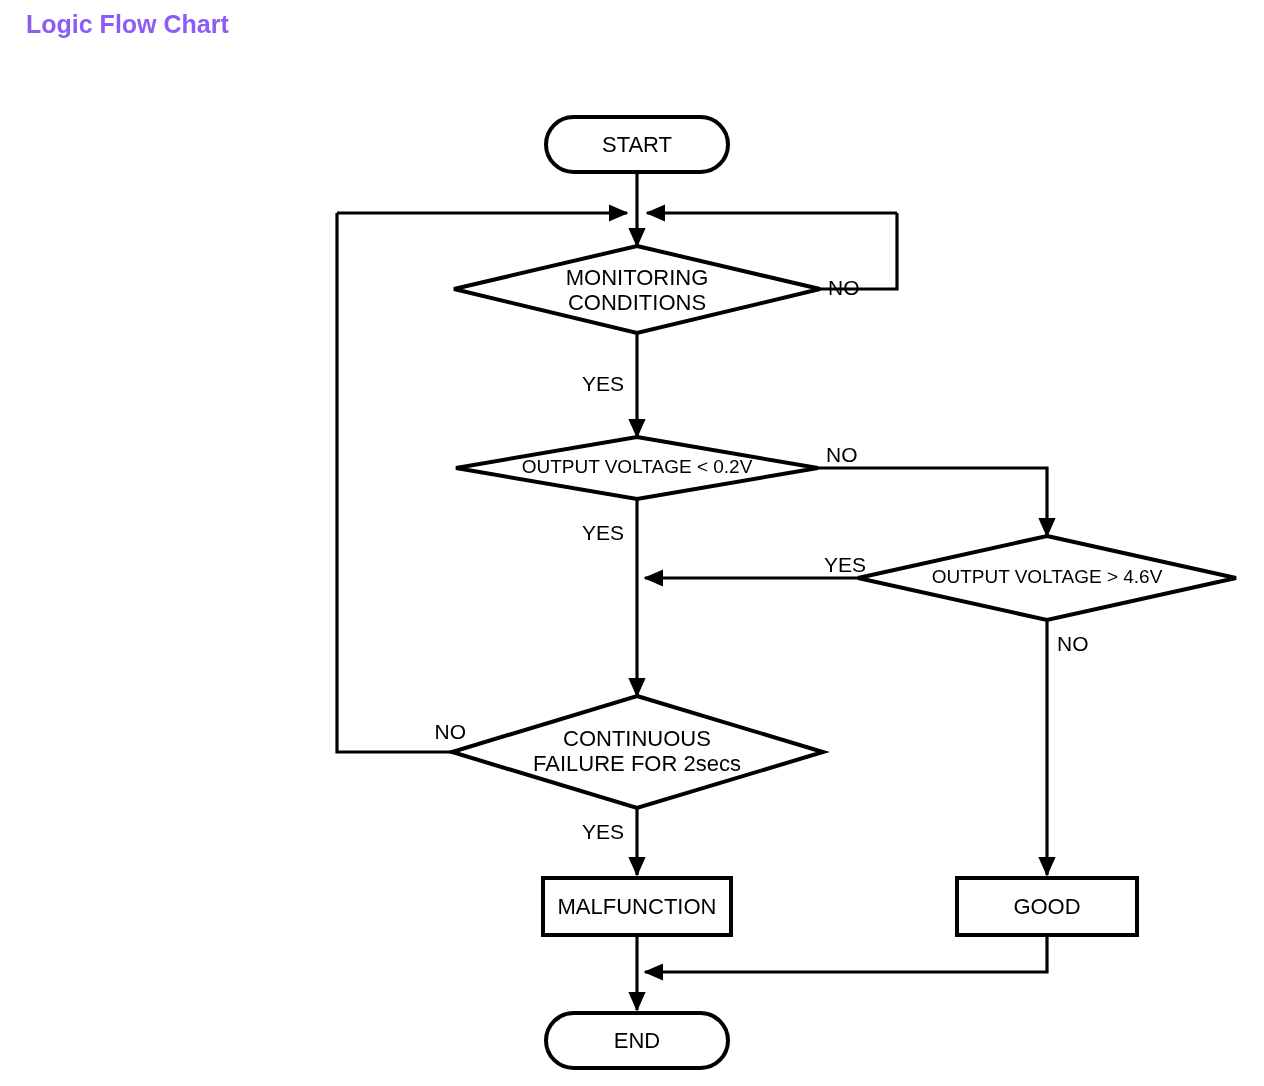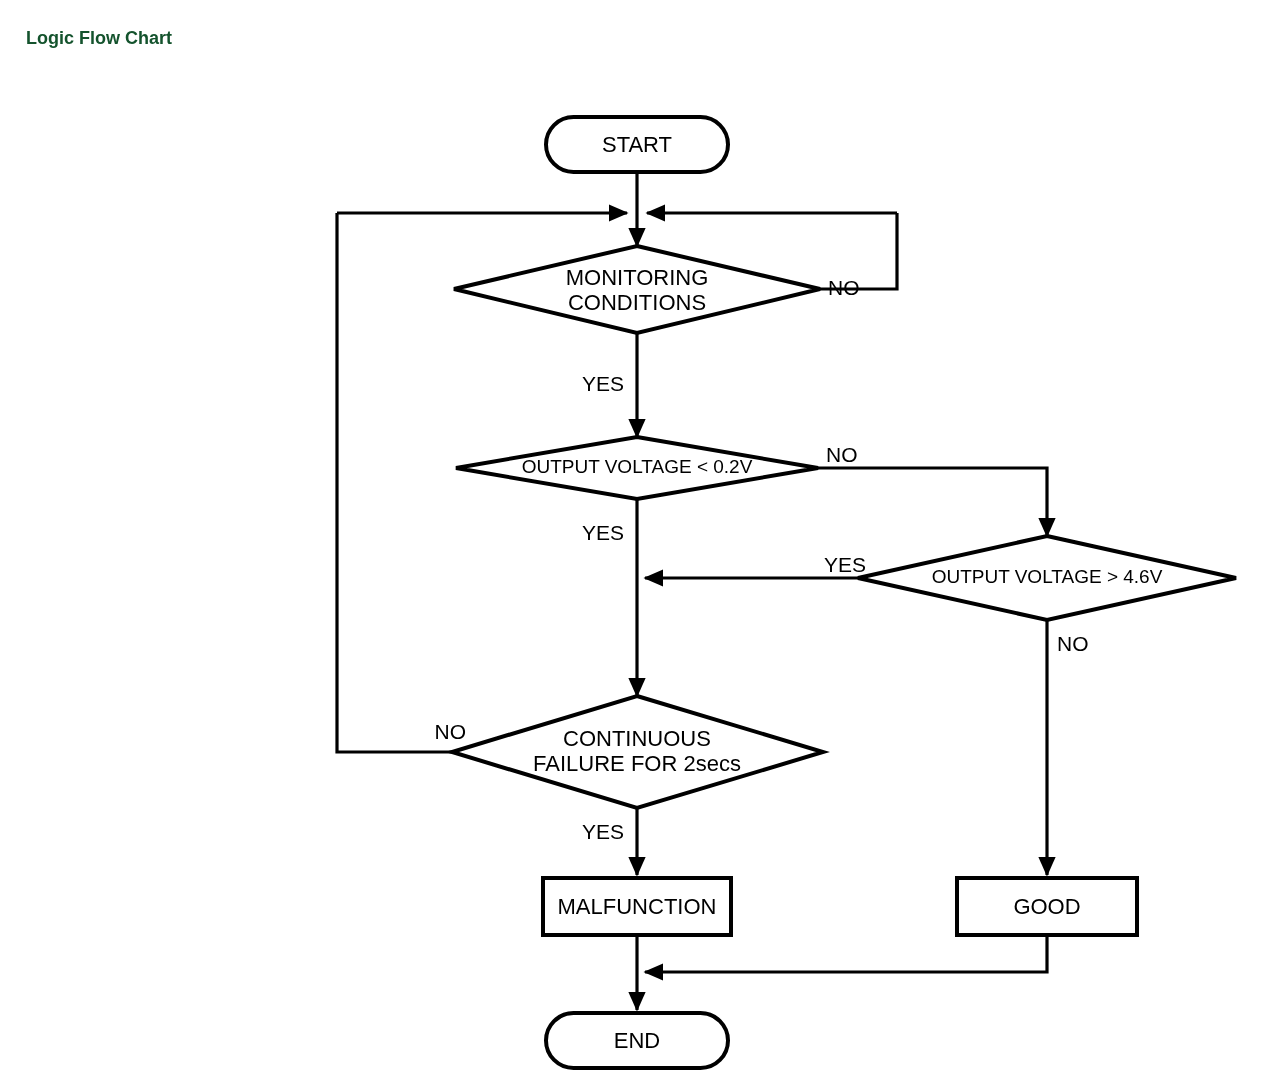--- a/index.html
+++ b/index.html
@@ -10,24 +10,24 @@
   body {
     width: 1264px;
     height: 1086px;
     font-family: "Liberation Sans", sans-serif;
     overflow: hidden;
     position: relative;
   }
   #page-title {
     position: absolute;
     left: 26px;
-    top: 28px;
-    font-size: 18px;
+    top: 10px;
+    font-size: 25px;
     font-weight: bold;
-    color: #14532d;
+    color: #8b5cf6;
     letter-spacing: 0px;
     font-family: "Liberation Sans", sans-serif;
   }
   #flow-canvas {
     position: absolute;
     left: 0;
     top: 0;
     width: 1264px;
     height: 1086px;
   }

